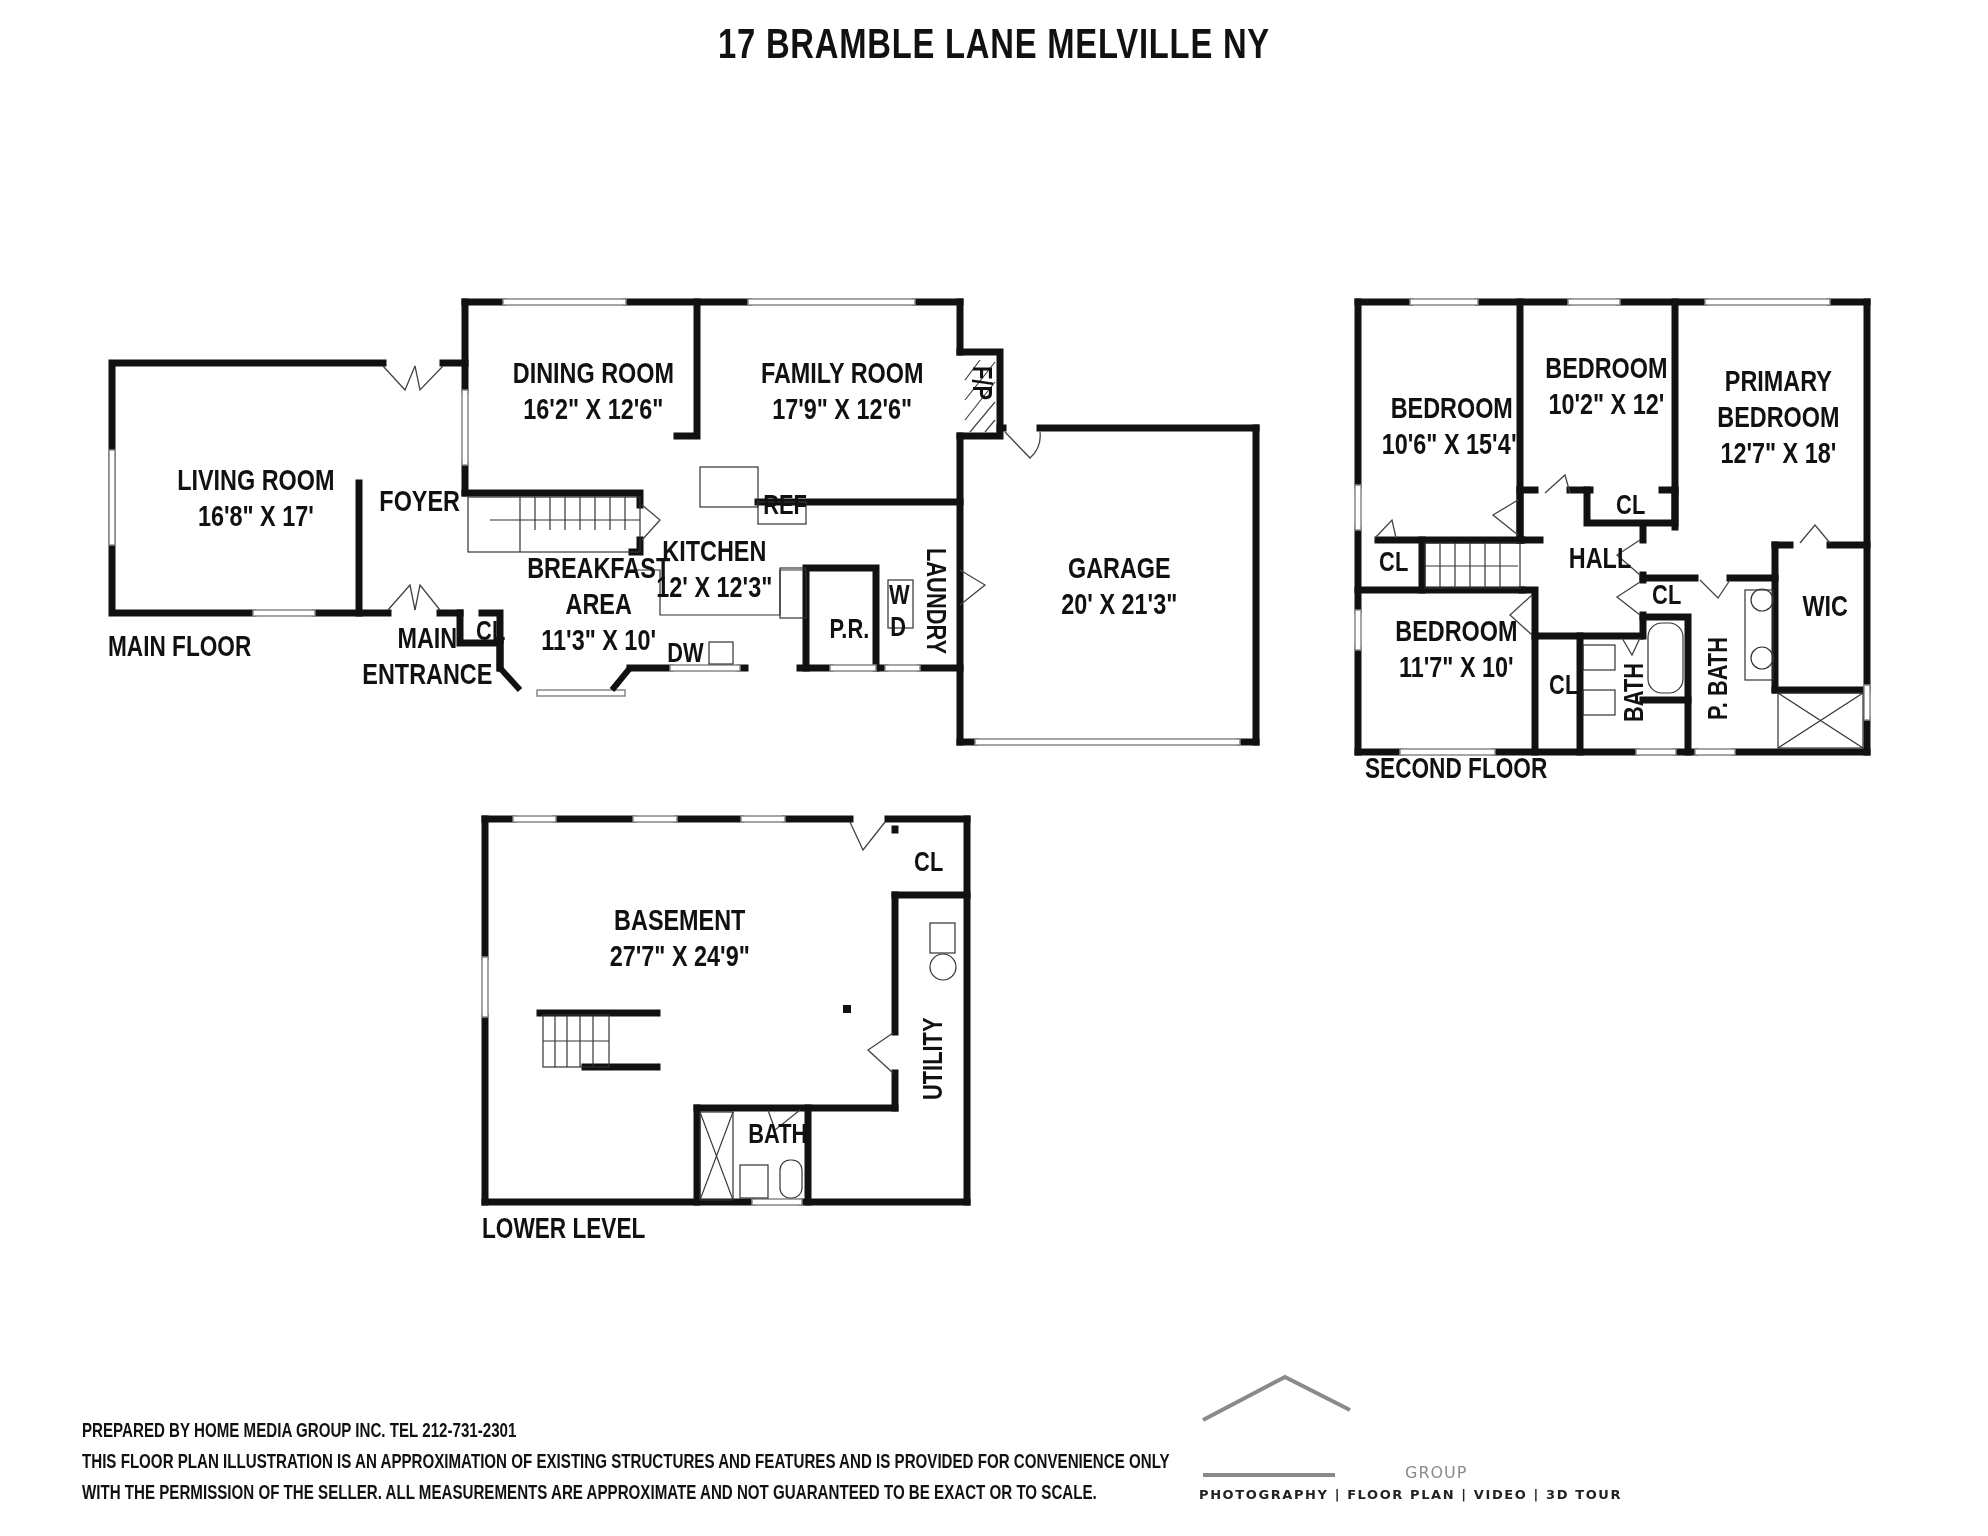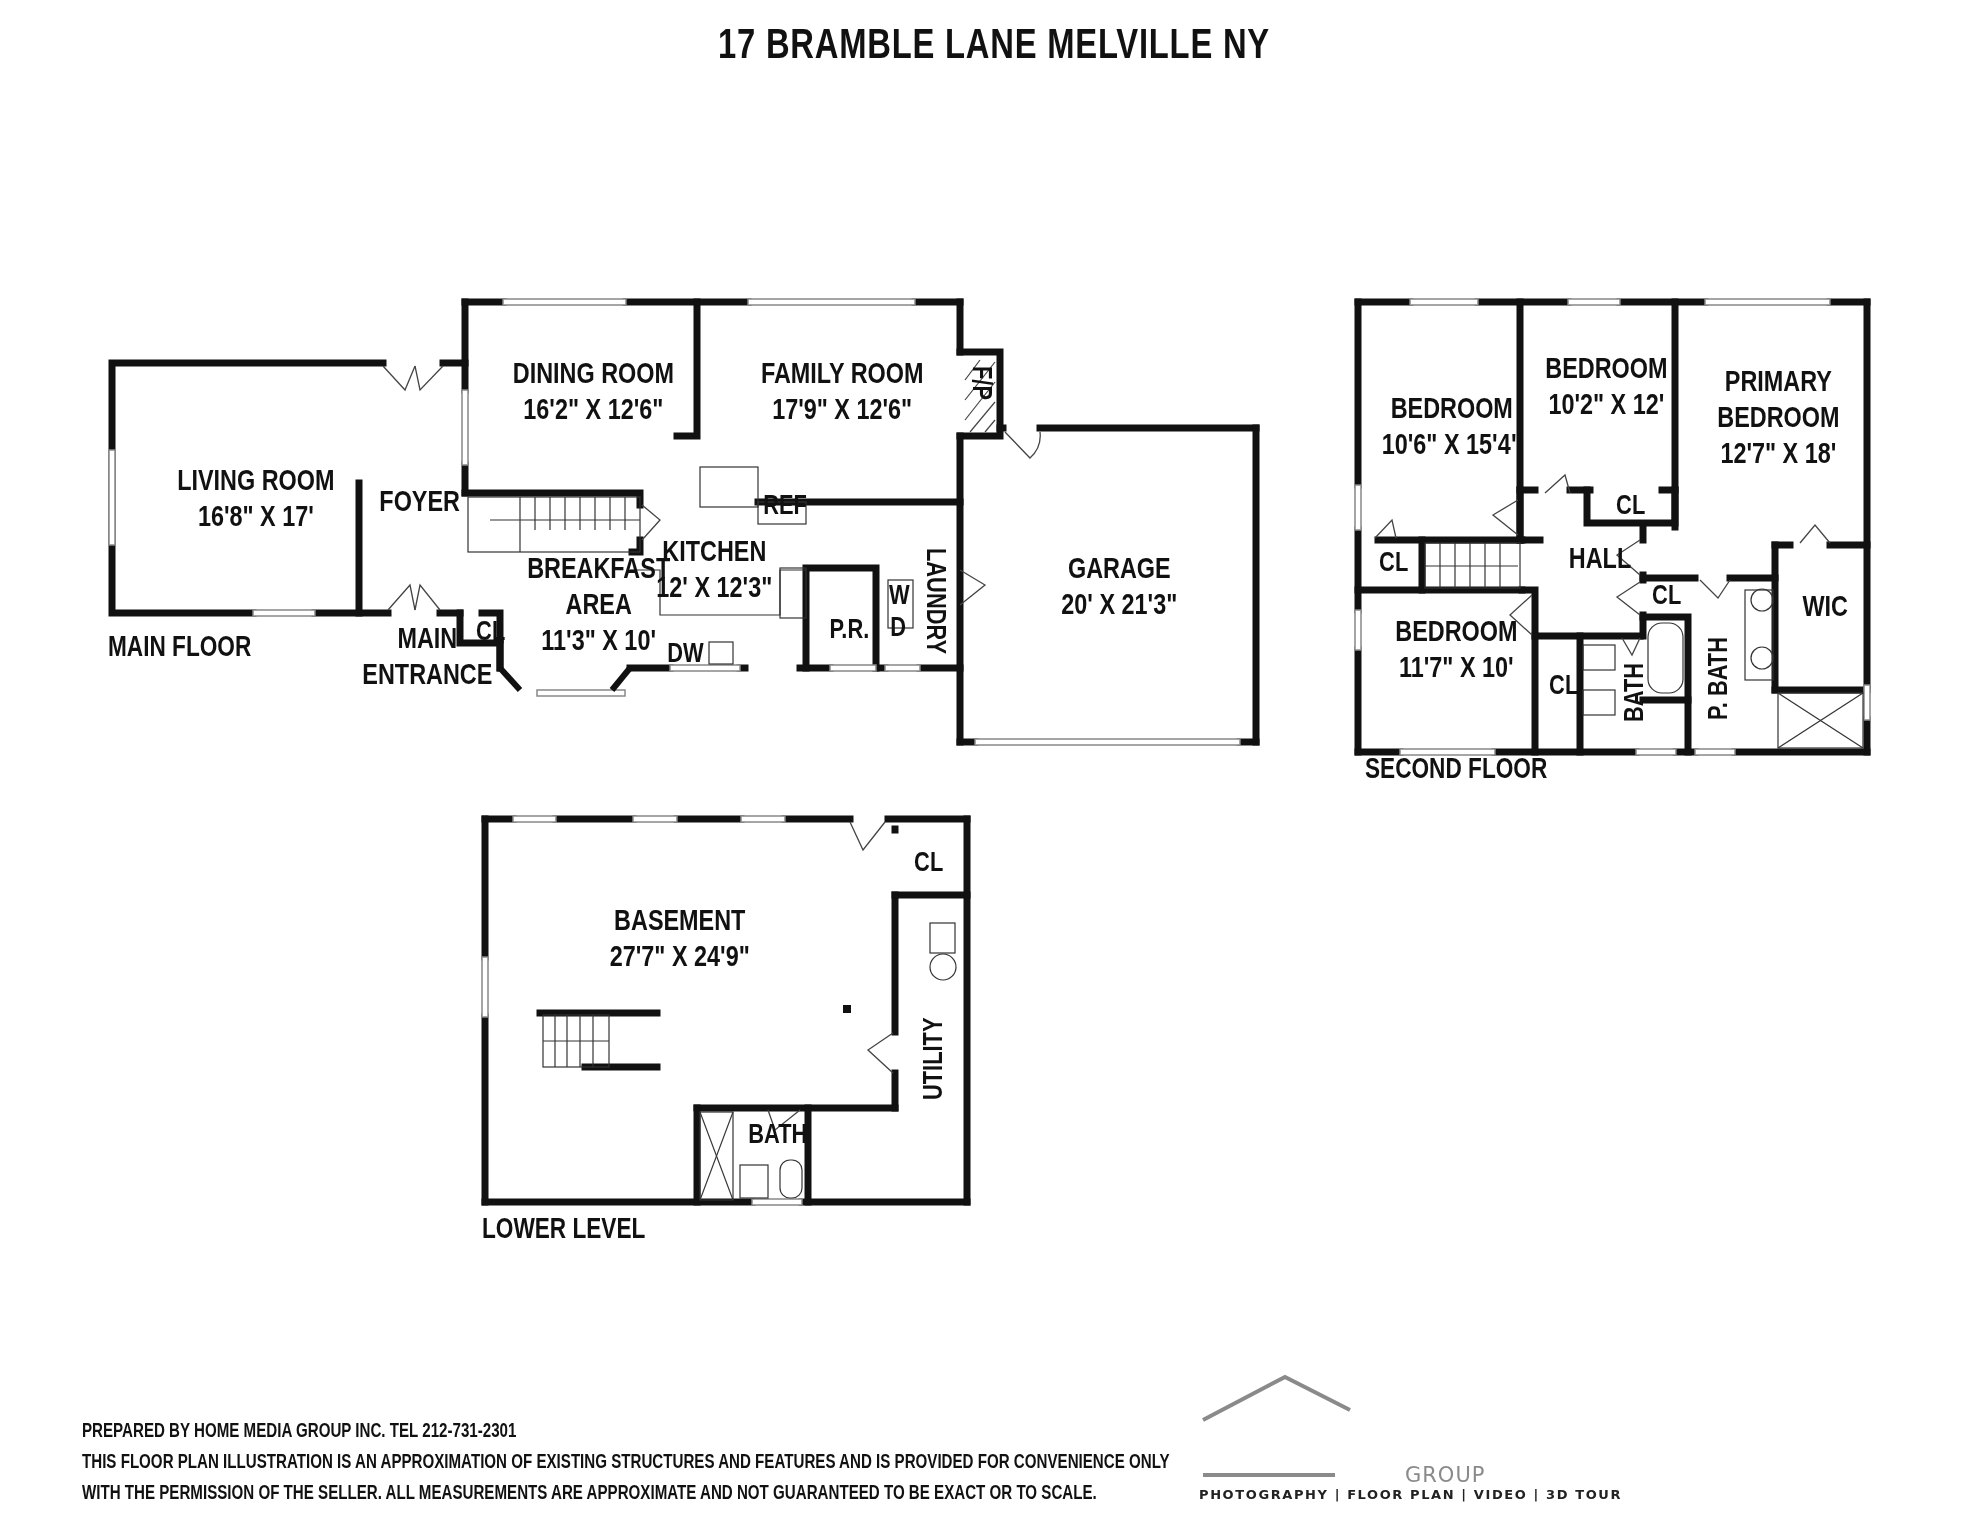--- a/index.html
+++ b/index.html
@@ -10,21 +10,21 @@
   .lbl { position:absolute; font-weight:bold; color:#111; text-align:center; line-height:1.2; white-space:nowrap; transform:scaleX(0.78); }
   .room-name { font-size:30px; }
   .room-dim { font-size:30px; }
   .small { font-size:28px; }
   .floor-lbl { position:absolute; font-weight:bold; font-size:29px; color:#111; white-space:nowrap; transform:scaleX(0.78); transform-origin:0 0; }
   .vert { position:absolute; font-weight:bold; font-size:28px; color:#111; white-space:nowrap; transform-origin:0 0; }
   .disclaimer { position:absolute; left:82px; font-weight:bold; font-size:21px; color:#111; white-space:nowrap; transform:scaleX(0.72); transform-origin:0 0; }
   .logo { position:absolute; left:1195px; top:1365px; width:320px; height:150px; }
   .logo-word { position:absolute; top:38px; left:0; font-size:66px; font-family:"DejaVu Sans", sans-serif; color:#111; letter-spacing:-1px; }
   .logo-word .g { color:#8a8a8a; }
-  .logo-group { position:absolute; top:98px; left:210px; font-size:21px; color:#8a8a8a; font-family:"DejaVu Sans", sans-serif; letter-spacing:1px; }
+  .logo-group { position:absolute; top:98px; left:210px; font-size:16px; color:#8a8a8a; font-family:"DejaVu Sans", sans-serif; letter-spacing:1px; }
   .logo-tag { position:absolute; top:122px; left:4px; font-size:13px; font-weight:bold; color:#222; letter-spacing:1.6px; white-space:nowrap; font-family:"DejaVu Sans", sans-serif; }
 </style>
 </head>
 <body>
 
 <div class="abs title">17 BRAMBLE LANE MELVILLE NY</div>
 
 <svg class="plan" width="1988" height="1536" viewBox="0 0 1988 1536">
   <g fill="none" stroke="#111" stroke-width="7" stroke-linecap="square">
 

